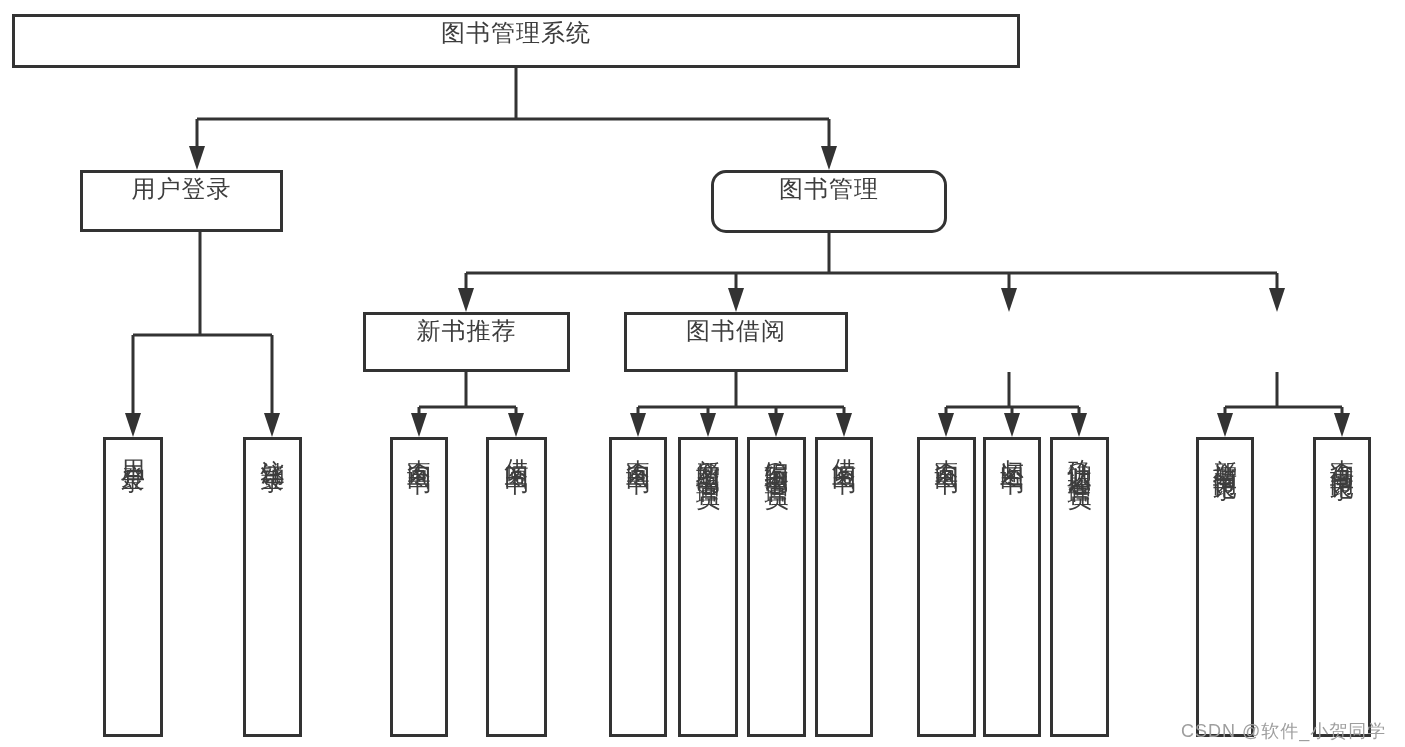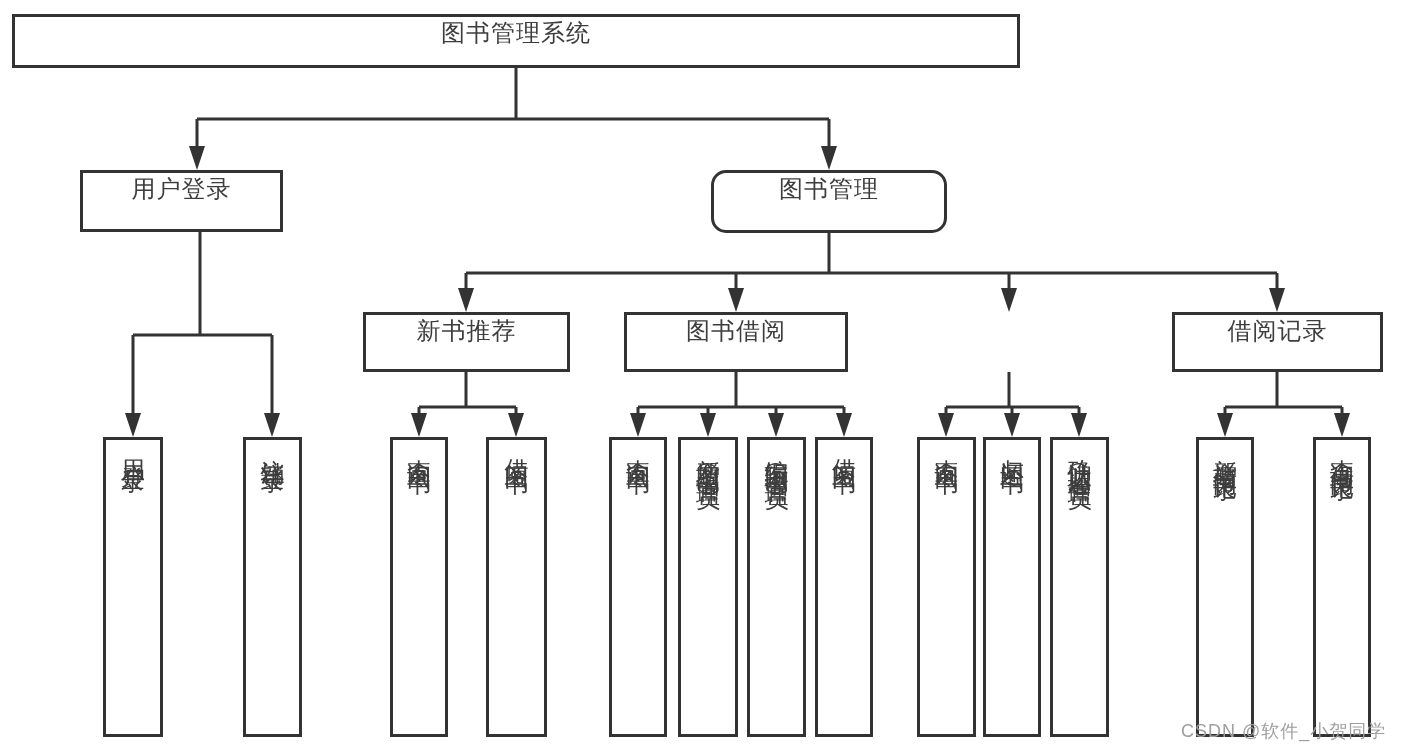--- a/index.html
+++ b/index.html
@@ -94,23 +94,20 @@
   <div class="node" style="left:711px;top:170px;width:236px;height:63px;border-radius:15px;">
     <span>图书管理</span>
   </div>
 
   <div class="node" style="left:363px;top:312px;width:207px;height:60px;">
     <span>新书推荐</span>
   </div>
   <div class="node" style="left:624px;top:312px;width:224px;height:60px;">
     <span>图书借阅</span>
   </div>
-  <div class="node" style="left:1172px;top:312px;width:211px;height:60px;">
-    <span>借阅记录</span>
-  </div>
 
   <div class="node leaf" style="left:103px;top:437px;width:60px;height:300px;">
     <span>用户登录</span>
   </div>
   <div class="node leaf" style="left:243px;top:437px;width:59px;height:300px;">
     <span>注销登录</span>
   </div>
 
   <div class="node leaf" style="left:390px;top:437px;width:58px;height:300px;">
     <span>查询图书</span>

